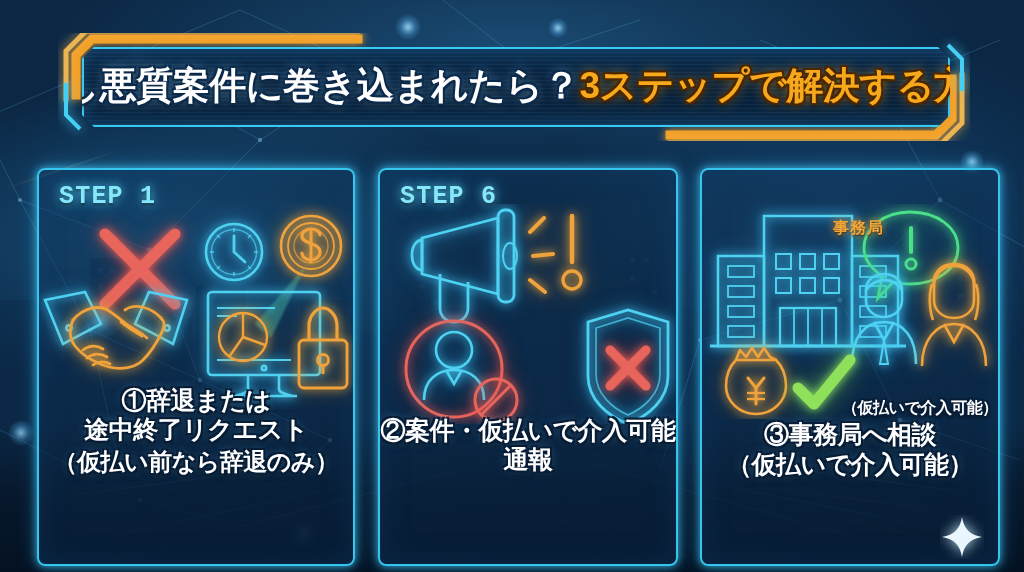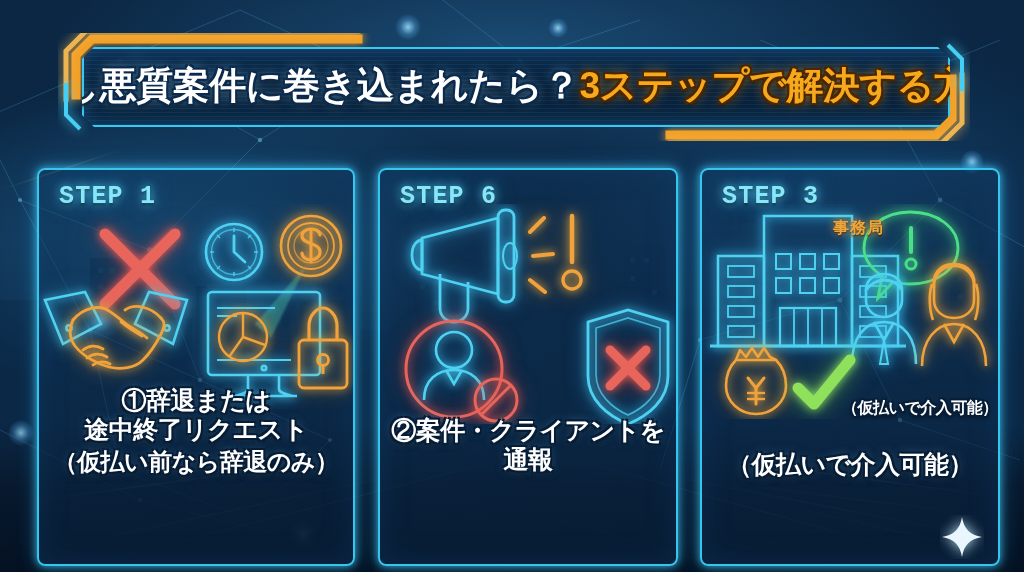--- a/index.html
+++ b/index.html
@@ -421,26 +421,25 @@
           <path d="M208,118 L208,172 C208,196 228,212 248,220 C268,212 288,196 288,172 L288,118 L248,106 Z"></path>
           <path d="M216,124 L216,170 C216,190 232,204 248,211 C264,204 280,190 280,170 L280,124 L248,114 Z" stroke-width="1.7" opacity=".75"></path>
         </g>
         <g class="nRd">
           <line x1="230" y1="146" x2="266" y2="182" stroke="#e8655c" stroke-width="9" stroke-linecap="round"></line>
           <line x1="266" y1="146" x2="230" y2="182" stroke="#e8655c" stroke-width="9" stroke-linecap="round"></line>
         </g>
       </svg>
     </div>
 
-    <div class="caption cap-big" style="top:249px;">②案件・クライアントを</div>
+    <div class="caption cap-big" style="top:249px;">②案件・仮払いで介入可能</div>
     <div class="caption cap-big" style="top:278px;">通報</div>
   </div>
 
   <div class="panel" id="panel-3">
-    <div class="step-label">STEP 3</div>
 
     <div class="icon-area">
       <svg width="300" height="215" viewBox="0 0 300 215">
 
         <g class="nCy" fill="none" stroke="#4fd2f2" stroke-width="2.5">
 
           <rect x="62" y="12" width="88" height="130"></rect>
 
           <rect x="16" y="52" width="46" height="90"></rect>
 
@@ -512,20 +511,21 @@
         <g style="filter:drop-shadow(0 0 5px rgba(150,235,100,.9)) drop-shadow(0 0 11px rgba(120,215,80,.55))">
           <path d="M96,184 L112,200 L148,156" fill="none" stroke="#8fe05a" stroke-width="11" stroke-linecap="round" stroke-linejoin="round"></path>
         </g>
       </svg>
     </div>
 
     <div class="jimukyoku-sign" style="left:87px; top:48px;margin-left:44px;">事務局</div>
 
     <div class="note-inline" style="left:140px; top:228px;">（仮払いで介入可能）</div>
 
+    <div class="caption cap-big" style="top:253px;">③事務局へ相談</div>
     <div class="caption cap-big" style="top:283px;">（仮払いで介入可能）</div>
   </div>
 
   <svg id="sparkle" viewBox="0 0 44 44">
     <path d="M22,2 C24,14 30,20 42,22 C30,24 24,30 22,42 C20,30 14,24 2,22 C14,20 20,14 22,2 Z" fill="#e9f6fd" style="filter:drop-shadow(0 0 7px rgba(200,240,255,.95))"></path>
   </svg>
 
 </div>
 
 </body></html>

